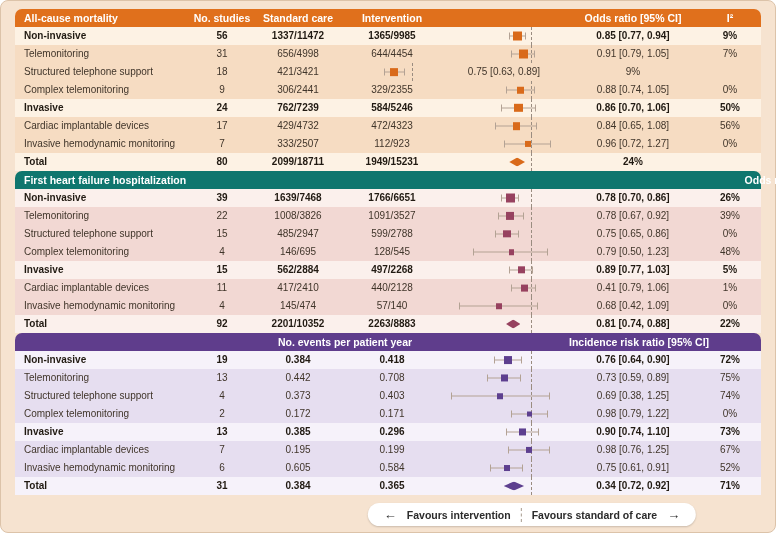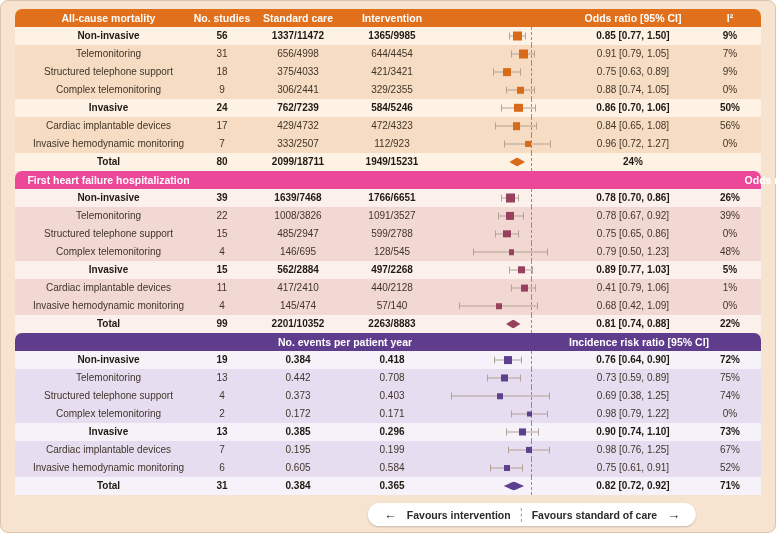--- a/index.html
+++ b/index.html
@@ -4,21 +4,21 @@
 <style>
   * { margin:0; padding:0; box-sizing:border-box; }
   html,body { width:776px; height:533px; }
   body { font-family:"Liberation Sans","DejaVu Sans",sans-serif; }
   .page { width:776px; height:533px; padding:8px 14px; border:1px solid #dcc3a9; border-radius:8px; }
   .row { display:grid; grid-template-columns:178px 58px 94px 94px 130px 128px 66px;
          height:18px; align-items:center; font-size:10px; color:#40352a; }
   .row.head { border-radius:7px 7px 0 0; color:#ffffff; font-weight:bold; font-size:10.5px; }
   .row.bold { font-weight:bold; color:#211a12; }
   .c { line-height:18px; white-space:nowrap; }
-  .label { padding-left:9px; text-align:center; }
+  .label { padding-left:9px; text-align:left; }
   .center { text-align:center; }
   .span2 { grid-column:3/5; }
   .plot { position:relative; height:18px; }
   .nullline { position:absolute; top:0; bottom:0; width:0; border-left:1px dashed #9a8c80; }
   .ci { position:absolute; top:50%; height:7px; transform:translateY(-50%);
         border-left:1px solid #b3a294; border-right:1px solid #b3a294; }
   .ci::before { content:""; position:absolute; left:0; right:0; top:3px; height:1px; background:#b3a294; }
   .marker { position:absolute; top:50%; transform:translateY(-50%); }
   .diamond { position:absolute; top:50%; transform:translateY(-50%); height:9px;
              clip-path:polygon(50% 0,100% 50%,50% 100%,0 50%); }
@@ -48,40 +48,39 @@
         <div class="row bold" style="background: rgb(253, 242, 228);">
           <div class="c label">Non-invasive</div>
           <div class="c center">56</div>
           <div class="c center">1337/11472</div>
           <div class="c center">1365/9985</div>
           <div class="c plot">
             <div class="nullline" style="left: 70.7919%;"></div>
             <div class="ci" style="left: 54.1028%; width: 12.7381%;"></div>
             <div class="marker" style="width: 9px; height: 9px; left: calc(60.4145% - 4.5px); background: rgb(217, 106, 26);"></div>
           </div>
-          <div class="c center">0.85 [0.77, 1.50]</div>
+          <div class="c center">0.85 [0.77, 0.94]</div>
           <div class="c center">9%</div>
         </div>
         <div class="row" style="background: rgb(246, 220, 194);">
           <div class="c label">Telemonitoring</div>
           <div class="c center">31</div>
           <div class="c center">656/4998</div>
           <div class="c center">644/4454</div>
           <div class="c plot">
             <div class="nullline" style="left: 70.7919%;"></div>
             <div class="ci" style="left: 55.7402%; width: 18.1671%;"></div>
             <div class="marker" style="width: 9px; height: 9px; left: calc(64.7698% - 4.5px); background: rgb(217, 106, 26);"></div>
           </div>
           <div class="c center">0.91 [0.79, 1.05]</div>
           <div class="c center">7%</div>
         </div>
         <div class="row" style="background: rgb(246, 220, 194);">
           <div class="c label">Structured telephone support</div>
           <div class="c center">18</div>
-          <div class="c center">375/4033</div>
           <div class="c center">421/3421</div>
           <div class="c plot">
             <div class="nullline" style="left: 70.7919%;"></div>
             <div class="ci" style="left: 41.2893%; width: 22.0615%;"></div>
             <div class="marker" style="width: 7.74264px; height: 7.74264px; left: calc(52.4224% - 3.87132px); background: rgb(217, 106, 26);"></div>
           </div>
           <div class="c center">0.75 [0.63, 0.89]</div>
           <div class="c center">9%</div>
         </div>
         <div class="row" style="background: rgb(246, 220, 194);">
@@ -142,21 +141,21 @@
           <div class="c center">2099/18711</div>
           <div class="c center">1949/15231</div>
           <div class="c plot">
             <div class="nullline" style="left: 70.7919%;"></div>
             <div class="diamond" style="left: 54.1028%; width: 12.0551%; background: rgb(217, 106, 26);"></div>
           </div>
           <div class="c center">24%</div>
         </div>
       </div>
       <div class="section">
-        <div class="row head" style="background: #ec4899; gap: 32px;">
+        <div class="row head" style="background: #0f766e; gap: 32px;">
           <div class="c label">First heart failure hospitalization</div>
           <div class="c center"></div>
           <div class="c center"></div>
           <div class="c center"></div>
           <div class="c"></div>
           <div class="c center">Odds ratio [95% CI]</div>
           <div class="c center"></div>
         </div>
         <div class="row bold" style="background: rgb(251, 240, 236);">
           <div class="c label">Non-invasive</div>
@@ -244,21 +243,21 @@
           <div class="c plot">
             <div class="nullline" style="left: 70.7919%;"></div>
             <div class="ci" style="left: 15.399%; width: 60.8956%;"></div>
             <div class="marker" style="width: 5.5px; height: 5.5px; left: calc(46.166% - 2.75px); background: rgb(151, 65, 95);"></div>
           </div>
           <div class="c center">0.68 [0.42, 1.09]</div>
           <div class="c center">0%</div>
         </div>
         <div class="row bold" style="background: rgb(251, 240, 236);">
           <div class="c label">Total</div>
-          <div class="c center">99</div>
+          <div class="c center">92</div>
           <div class="c center">2201/10352</div>
           <div class="c center">2263/8883</div>
           <div class="c plot">
             <div class="nullline" style="left: 70.7919%;"></div>
             <div class="diamond" style="left: 51.5653%; width: 11.064%; background: rgb(151, 65, 95);"></div>
           </div>
           <div class="c center">0.81 [0.74, 0.88]</div>
           <div class="c center">22%</div>
         </div>
       </div>
@@ -363,21 +362,21 @@
         </div>
         <div class="row bold" style="background: rgb(246, 242, 250);">
           <div class="c label">Total</div>
           <div class="c center">31</div>
           <div class="c center">0.384</div>
           <div class="c center">0.365</div>
           <div class="c plot">
             <div class="nullline" style="left: 70.7919%;"></div>
             <div class="diamond" style="left: 49.8158%; width: 15.6519%; background: rgb(93, 63, 143);"></div>
           </div>
-          <div class="c center">0.82 [0.72, 0.92]</div>
+          <div class="c center">0.34 [0.72, 0.92]</div>
           <div class="c center">71%</div>
         </div>
       </div>
     </div>
   <div class="footer">
     <div class="pill">
       <span class="arrow">←</span>
       <span>Favours intervention</span>
       <span class="divider"></span>
       <span>Favours standard of care</span>

